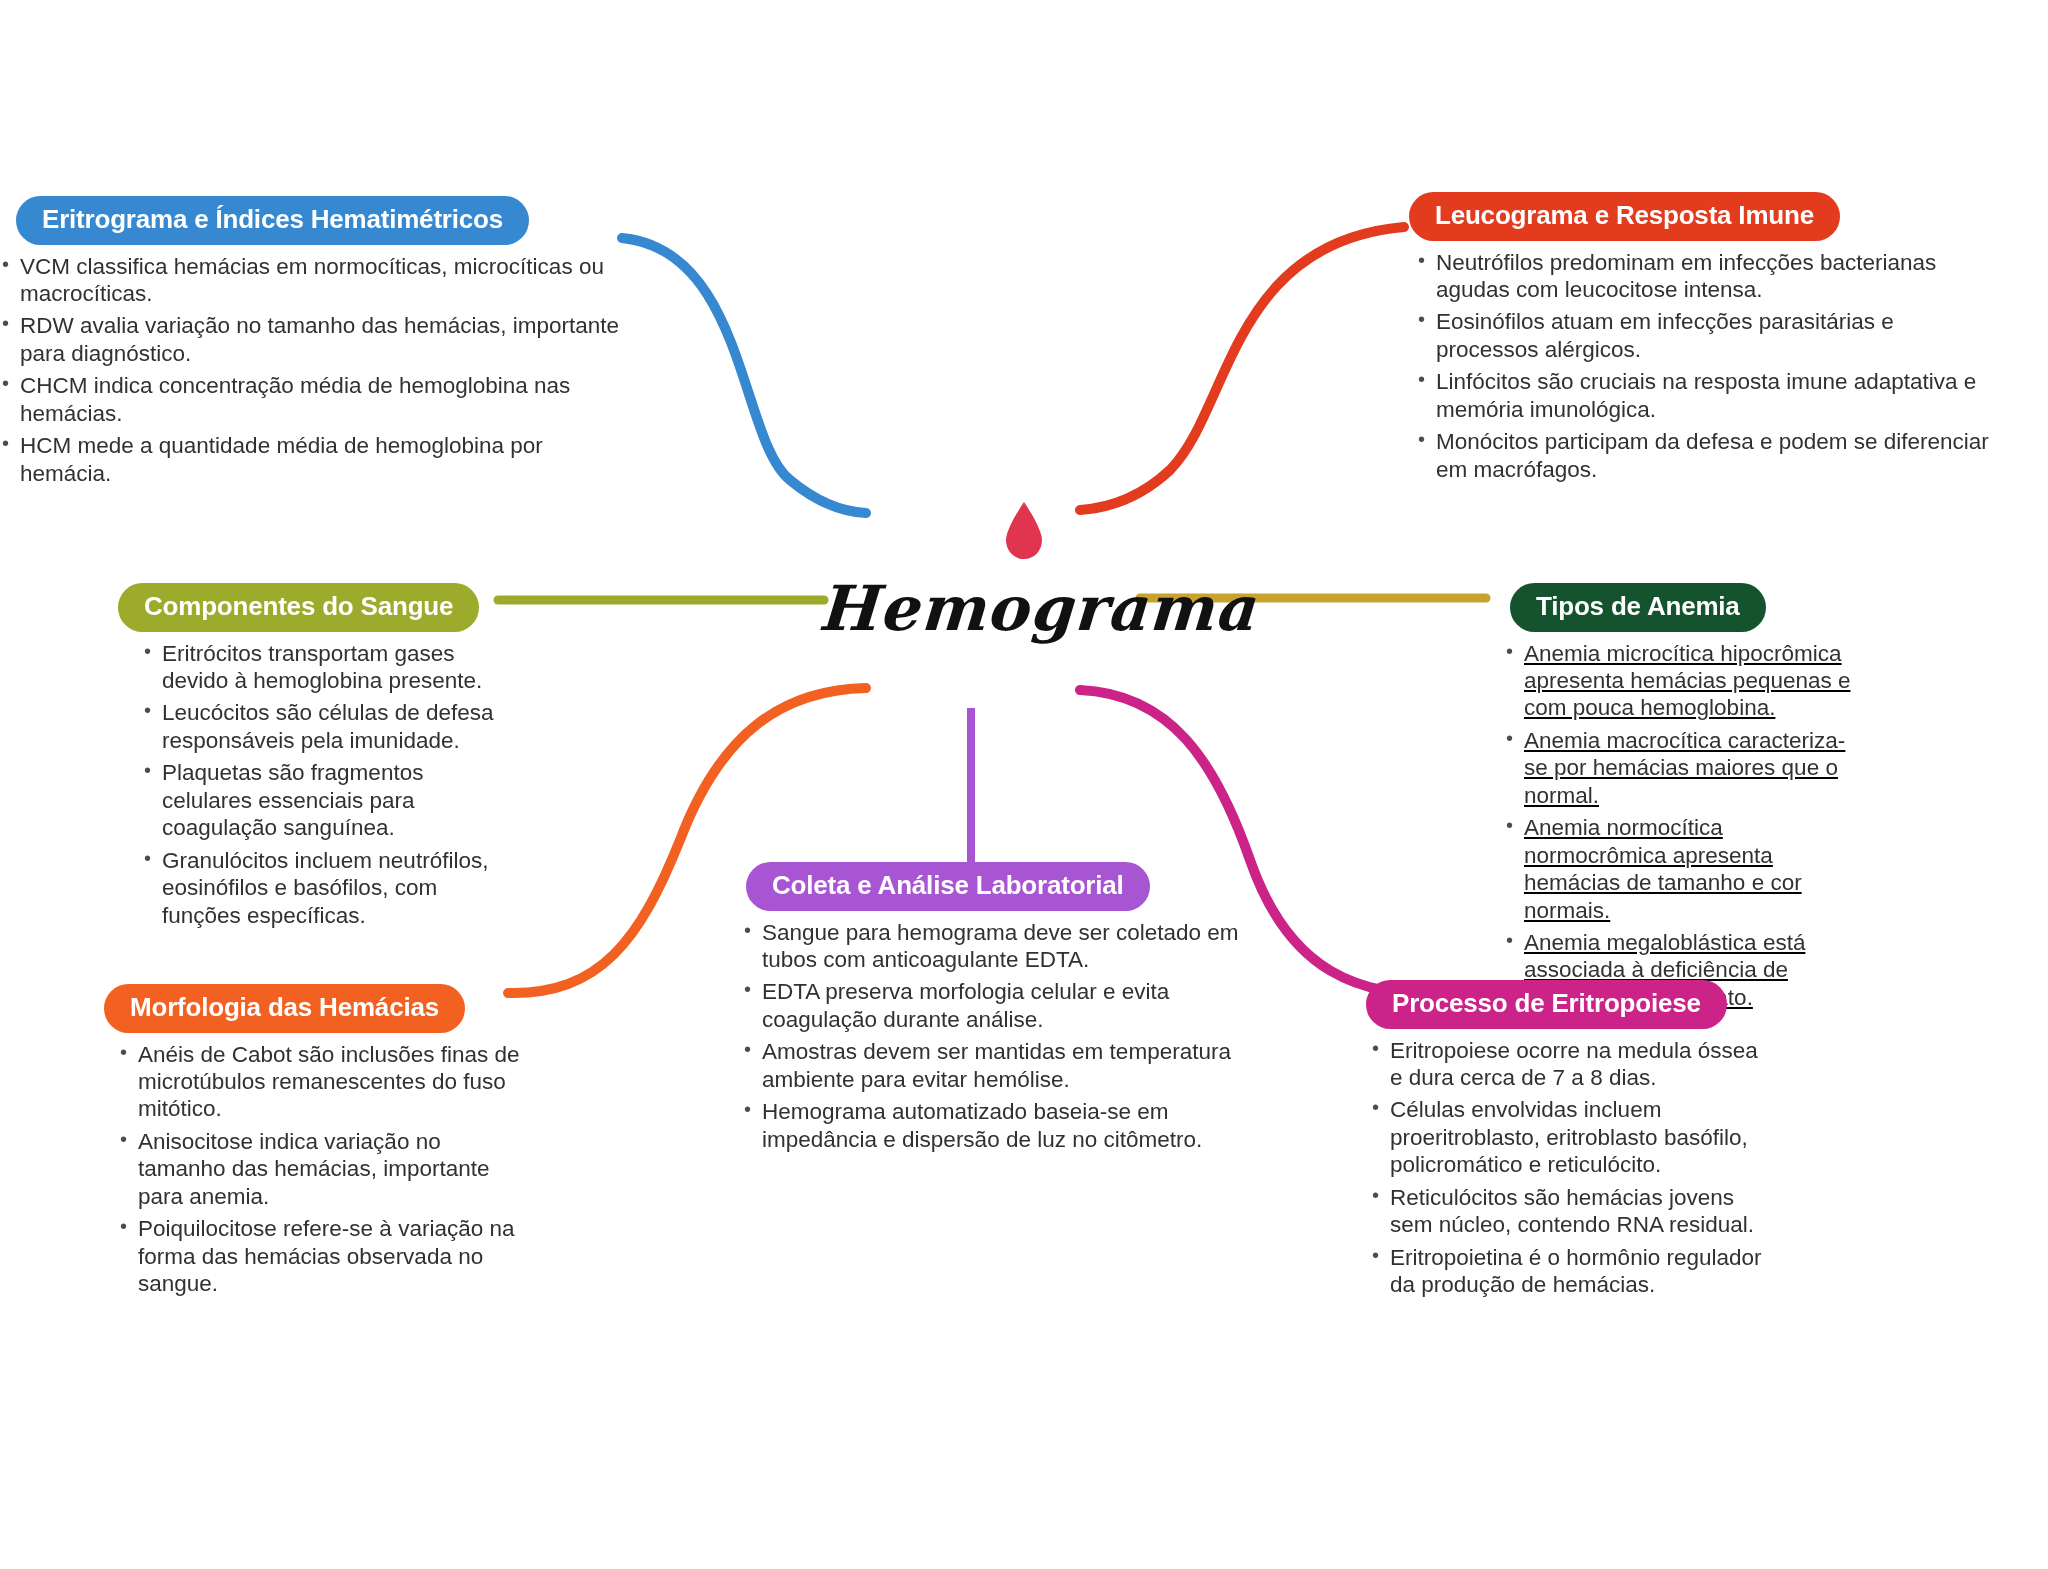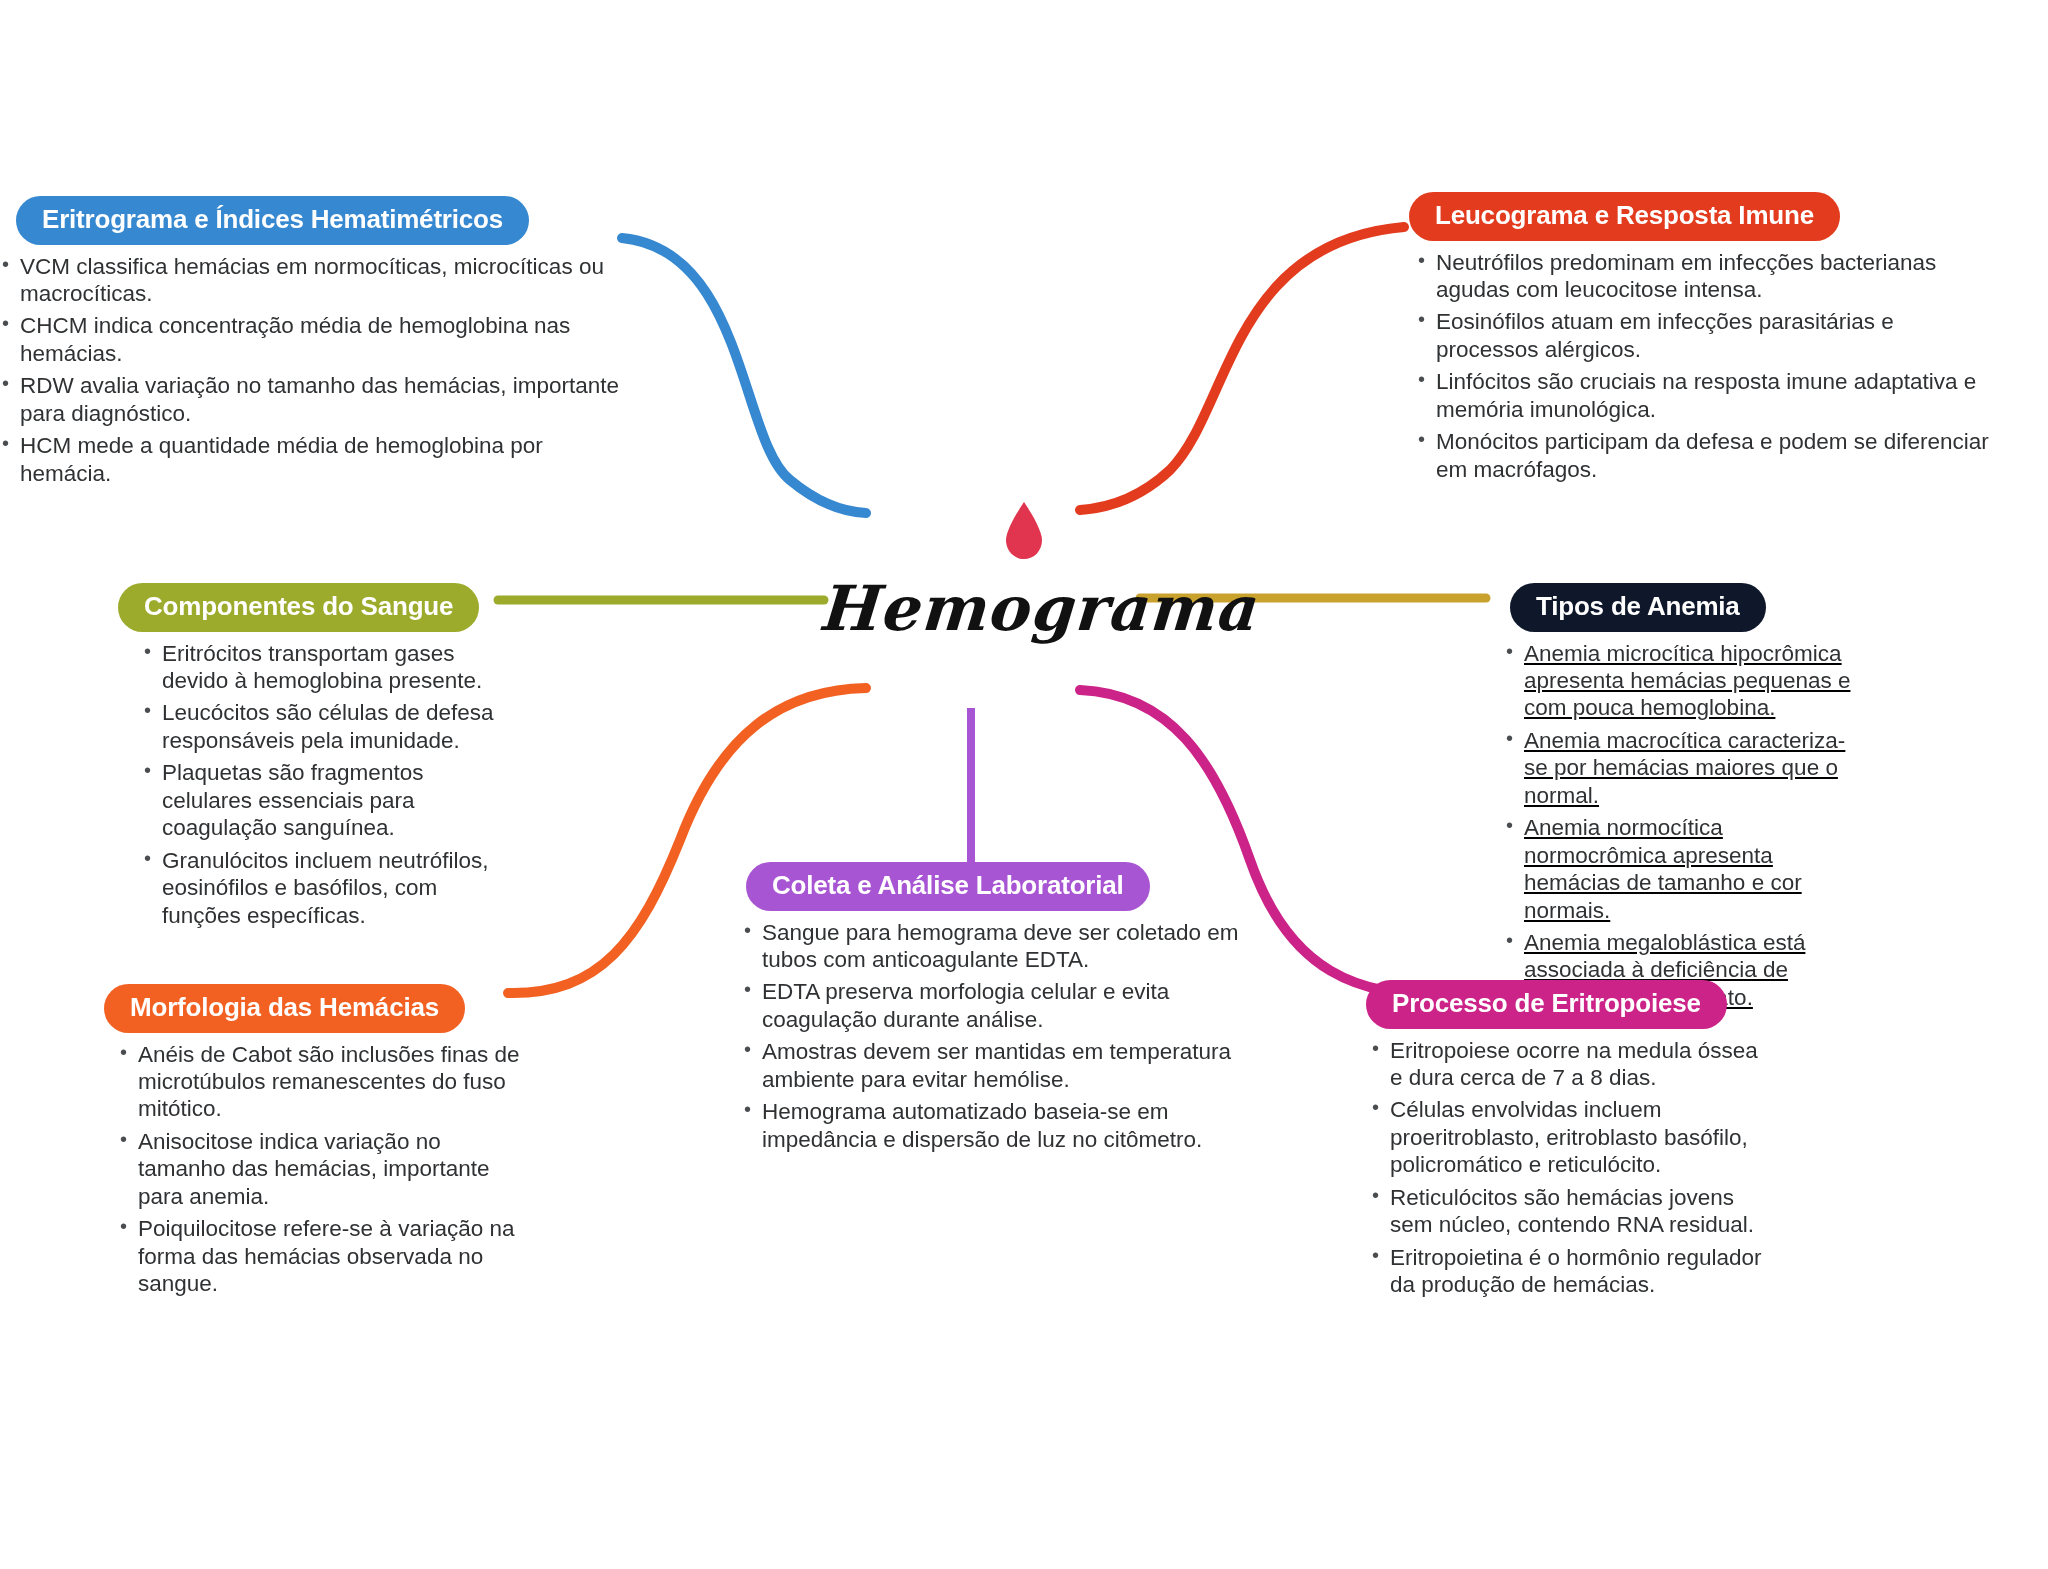--- a/index.html
+++ b/index.html
@@ -147,22 +147,22 @@
         <path d="M23 2 C23 2 5 28 5 40 C5 51 13 59 23 59 C33 59 41 51 41 40 C41 28 23 2 23 2 Z" fill="#E0344F"></path>
       </svg>
     </div>
     <div id="centre-title">Hemograma</div>
   </div>
 
   <div class="branch" id="b-eritrograma">
     <div class="pill" style="background:#3688D0">Eritrograma e Índices Hematimétricos</div>
     <ul class="bullets">
       <li>VCM classifica hemácias em normocíticas, microcíticas ou macrocíticas.</li>
+      <li>RDW avalia variação no tamanho das hemácias, importante para diagnóstico.</li>
       <li>CHCM indica concentração média de hemoglobina nas hemácias.</li>
-      <li>RDW avalia variação no tamanho das hemácias, importante para diagnóstico.</li>
       <li>HCM mede a quantidade média de hemoglobina por hemácia.</li>
     </ul>
   </div>
 
   <div class="branch" id="b-leucograma">
     <div class="pill" style="background:#E33B1E">Leucograma e Resposta Imune</div>
     <ul class="bullets">
       <li>Neutrófilos predominam em infecções bacterianas agudas com leucocitose intensa.</li>
       <li>Eosinófilos atuam em infecções parasitárias e processos alérgicos.</li>
       <li>Linfócitos são cruciais na resposta imune adaptativa e memória imunológica.</li>
@@ -174,21 +174,21 @@
     <div class="pill" style="background:#9CAB2B">Componentes do Sangue</div>
     <ul class="bullets">
       <li>Eritrócitos transportam gases devido à hemoglobina presente.</li>
       <li>Leucócitos são células de defesa responsáveis pela imunidade.</li>
       <li>Plaquetas são fragmentos celulares essenciais para coagulação sanguínea.</li>
       <li>Granulócitos incluem neutrófilos, eosinófilos e basófilos, com funções específicas.</li>
     </ul>
   </div>
 
   <div class="branch" id="b-anemia">
-    <div class="pill" style="background:#0f172a">Tipos de Anemia</div>
+    <div class="pill" style="background:#14532d">Tipos de Anemia</div>
     <ul class="bullets">
       <li>Anemia microcítica hipocrômica apresenta hemácias pequenas e com pouca hemoglobina.</li>
       <li>Anemia macrocítica caracteriza-se por hemácias maiores que o normal.</li>
       <li>Anemia normocítica normocrômica apresenta hemácias de tamanho e cor normais.</li>
       <li>Anemia megaloblástica está associada à deficiência de vitamina B12 ou folato.</li>
     </ul>
   </div>
 
   <div class="branch" id="b-morfologia">
     <div class="pill" style="background:#F26122">Morfologia das Hemácias</div>

